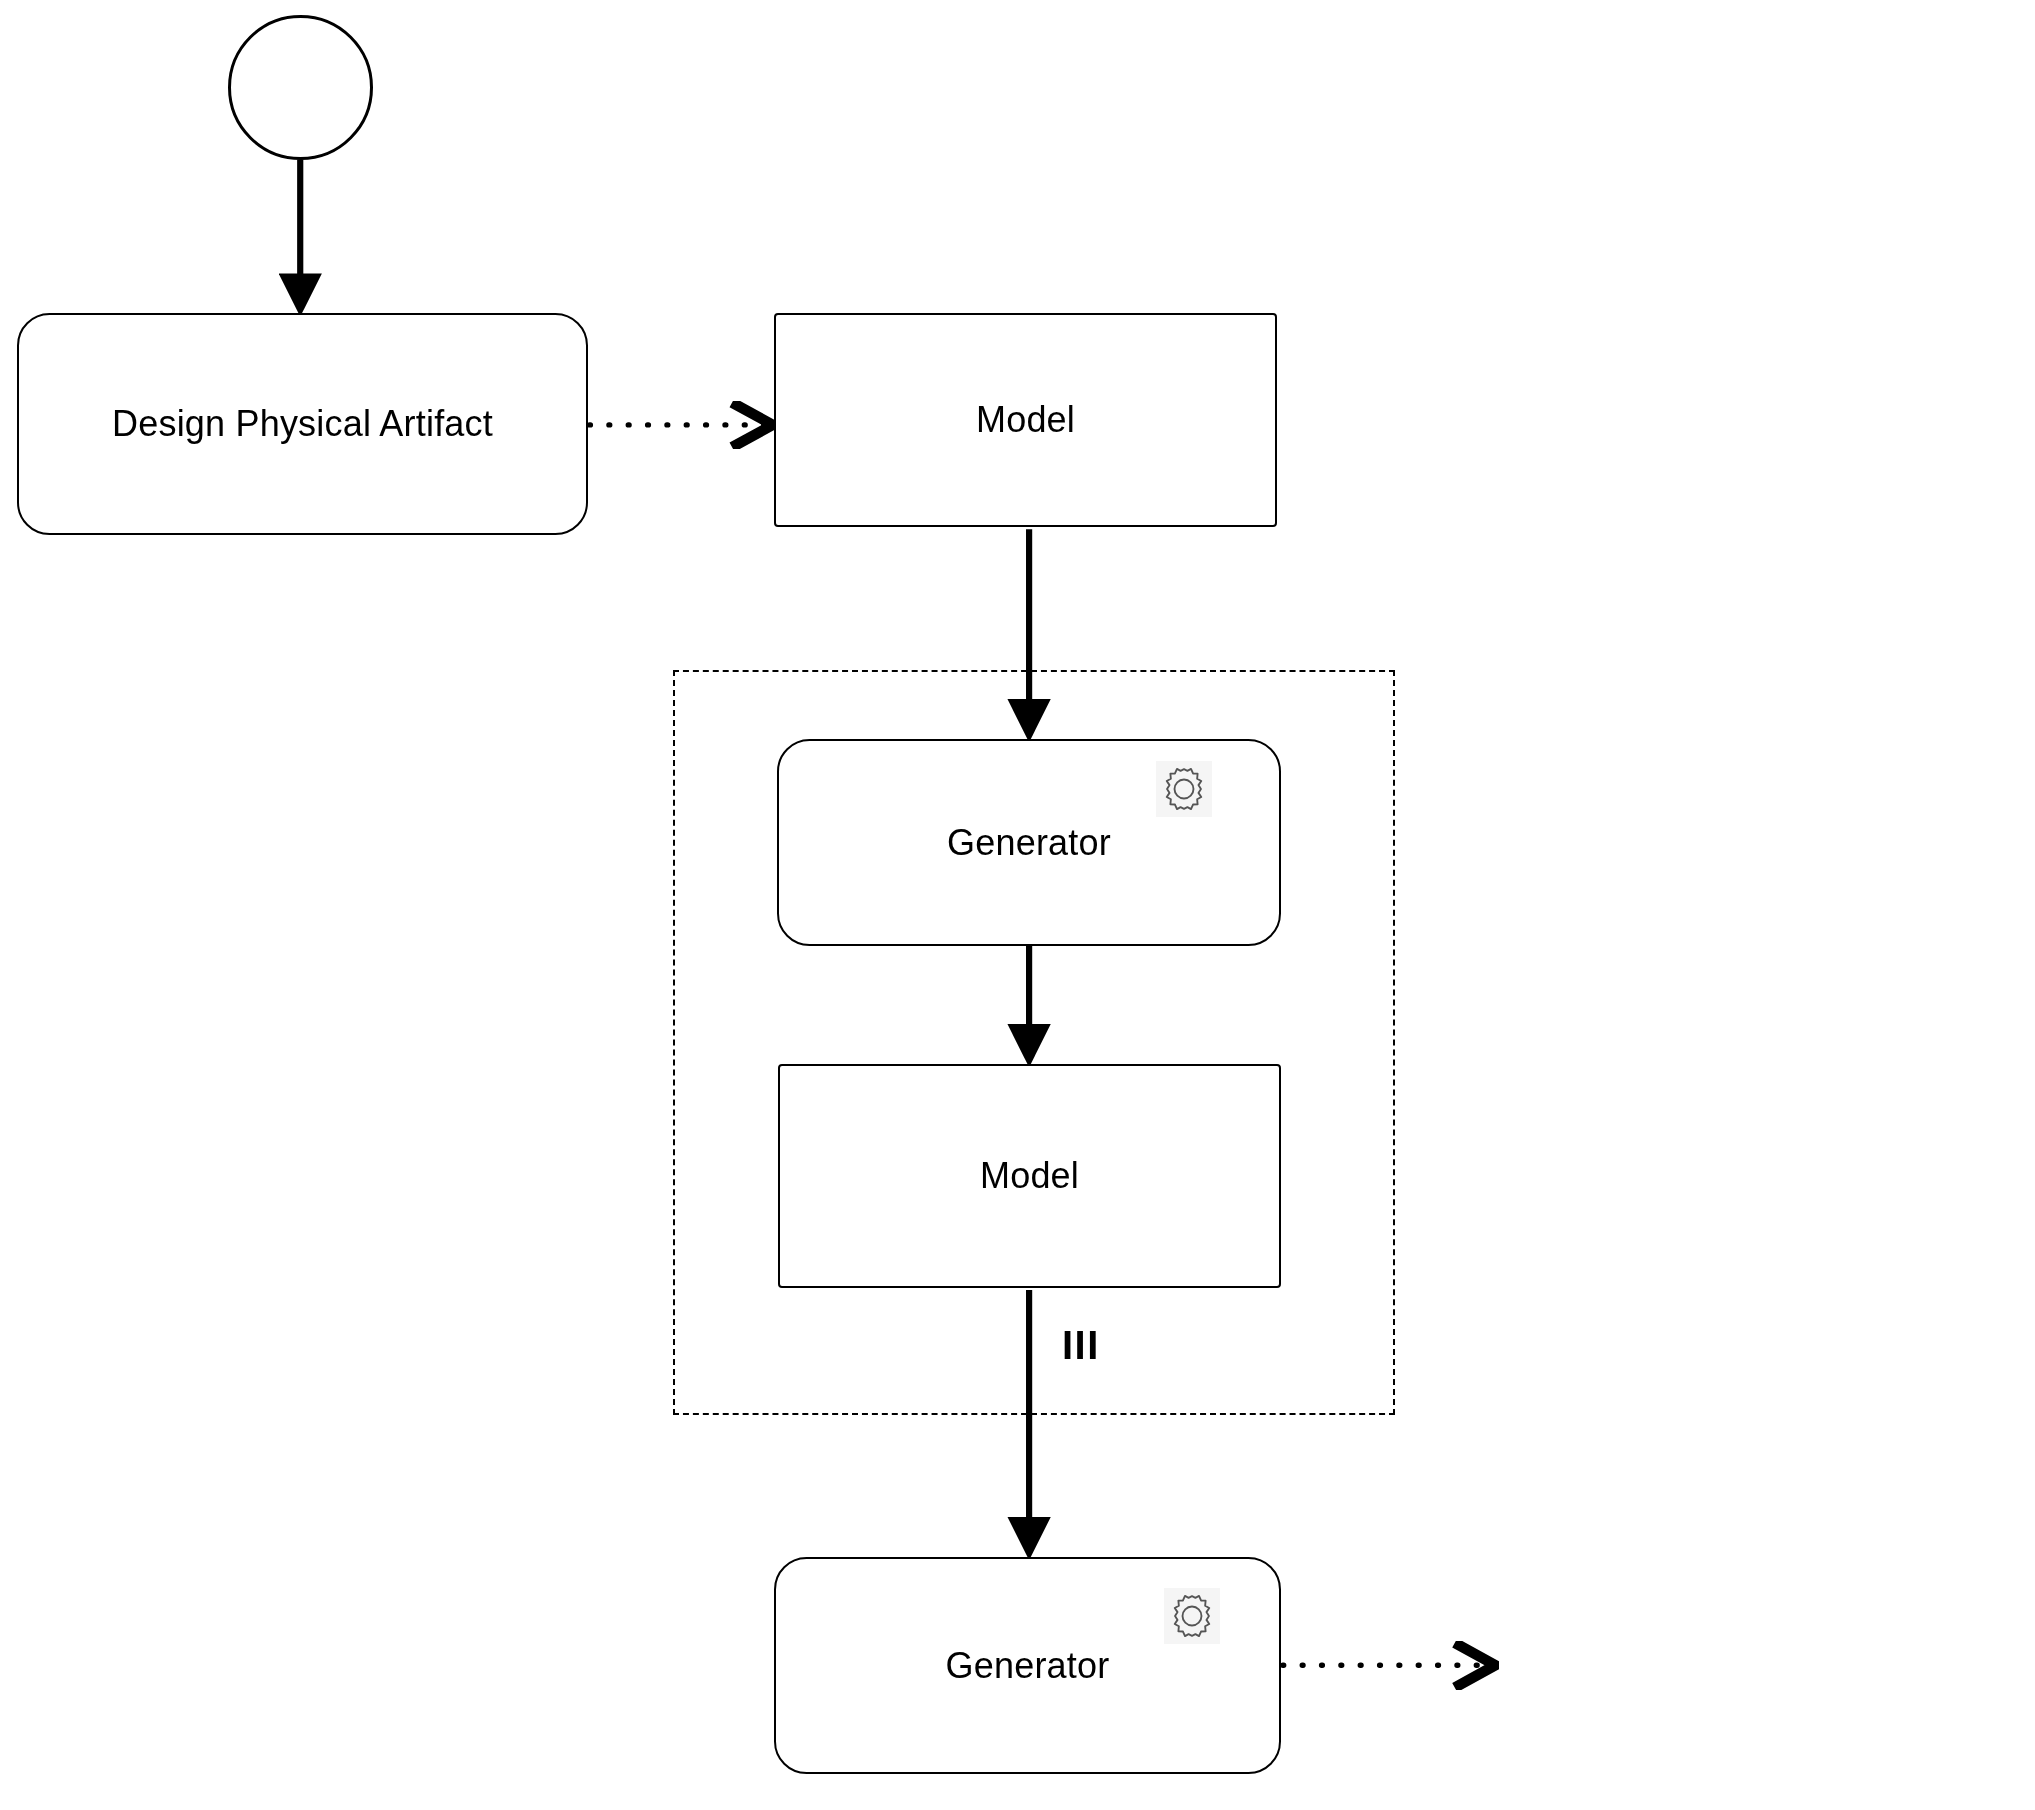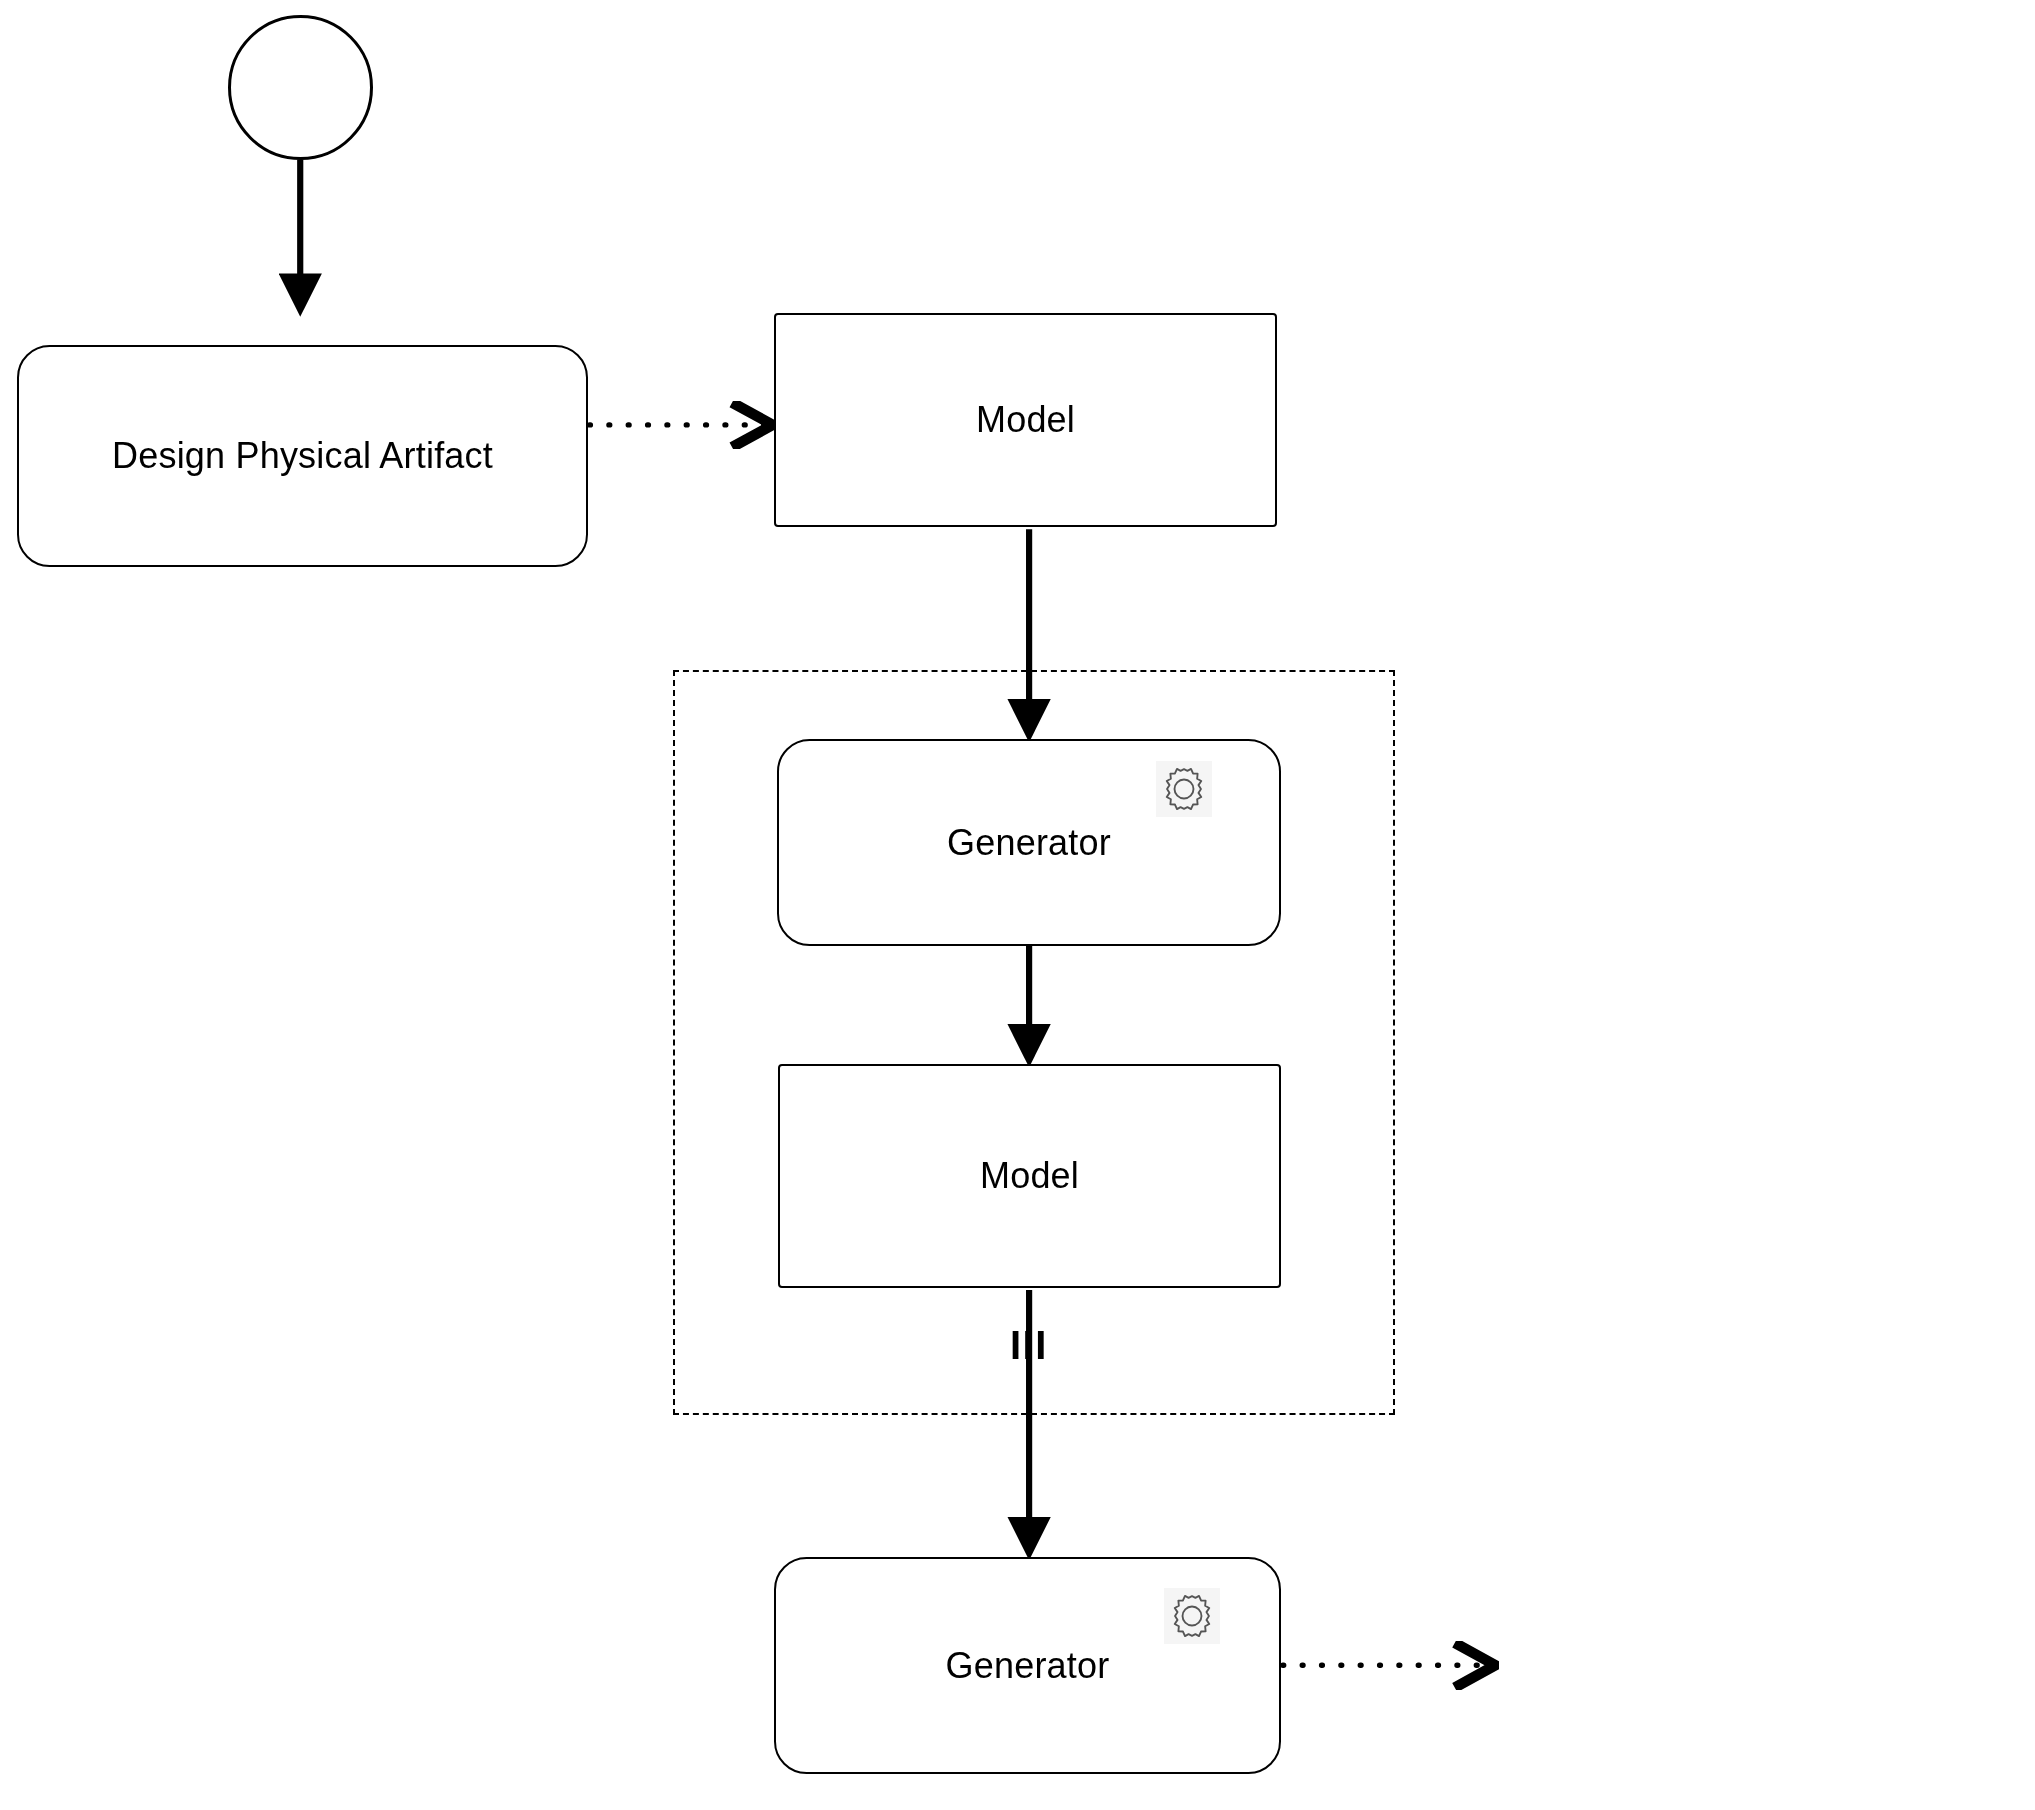--- a/index.html
+++ b/index.html
@@ -118,21 +118,21 @@
 
     <g>
       <line x1="1658" y1="2152" x2="1930" y2="2152" stroke="#000000" stroke-width="7" stroke-dasharray="1 24" stroke-linecap="round" marker-end="url(#arrow-open)"></line>
     </g>
   </svg>
 
   <div class="start-event" style="left:228px; top:14.7px; width:145px; height:145px;"></div>
 
   <div class="group-frame" style="left:673px; top:670px; width:722px; height:745px;"></div>
 
-  <div class="node node-round" style="left:17px; top:313px; width:571px; height:222px;margin-top:32px;">
+  <div class="node node-round" style="left:17px; top:313px; width:571px; height:222px;">
     <span class="node-label">Design Physical Artifact</span>
   </div>
 
   <div class="node node-rect" style="left:774px; top:313px; width:503px; height:214px;">
     <span class="node-label">Model</span>
   </div>
 
   <div class="node node-round" style="left:777px; top:739px; width:504px; height:207px;">
     <div class="gen-inner">
       <span class="node-label" style="position:absolute; left:50%; top:50%; transform:translate(-50%,-50%);">Generator</span>
@@ -149,21 +149,21 @@
           <circle cx="36" cy="36" r="12.2" fill="none" stroke="#555555" stroke-width="2.4"></circle>
         </svg>
       </span>
     </div>
   </div>
 
   <div class="node node-rect" style="left:778px; top:1064px; width:503px; height:224px;">
     <span class="node-label">Model</span>
   </div>
 
-  <div class="marker-iii" style="left:1010px; top:1325px;">III</div>
+  <div class="marker-iii" style="left:1062px; top:1325px;">III</div>
 
   <div class="node node-round" style="left:774px; top:1557px; width:507px; height:217px;">
     <div class="gen-inner">
       <span class="node-label" style="position:absolute; left:50%; top:50%; transform:translate(-50%,-50%);">Generator</span>
       <span class="gear-badge" style="position:absolute; left:388px; top:29px; width:56px; height:56px;">
         <svg width="56" height="56" viewBox="0 0 72 72" xmlns="http://www.w3.org/2000/svg">
           <path d="M36 10.5
                    L40.4 12.6 L45.0 10.2 L47.6 16.0 L53.5 16.2 L52.9 22.8
                    L58.2 25.7 L54.6 31.0 L57.8 36.0 L54.6 41.0 L58.2 46.3
                    L52.9 49.2 L53.5 55.8 L47.6 56.0 L45.0 61.8 L40.4 59.4

